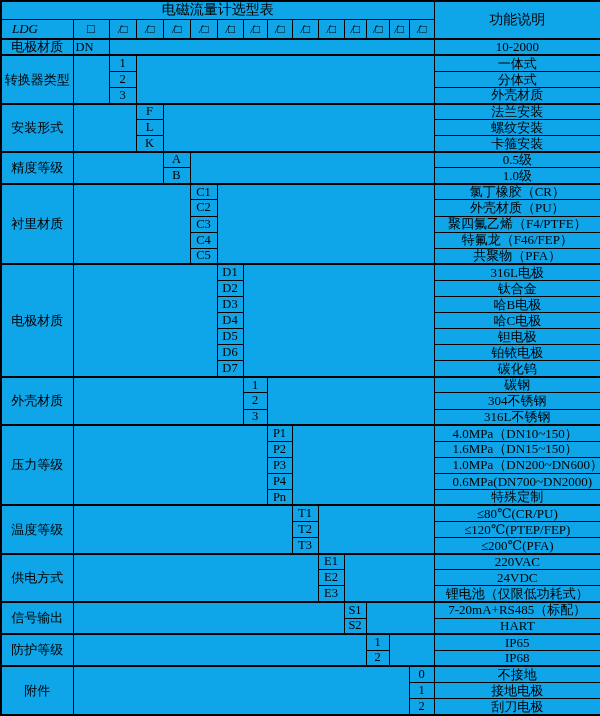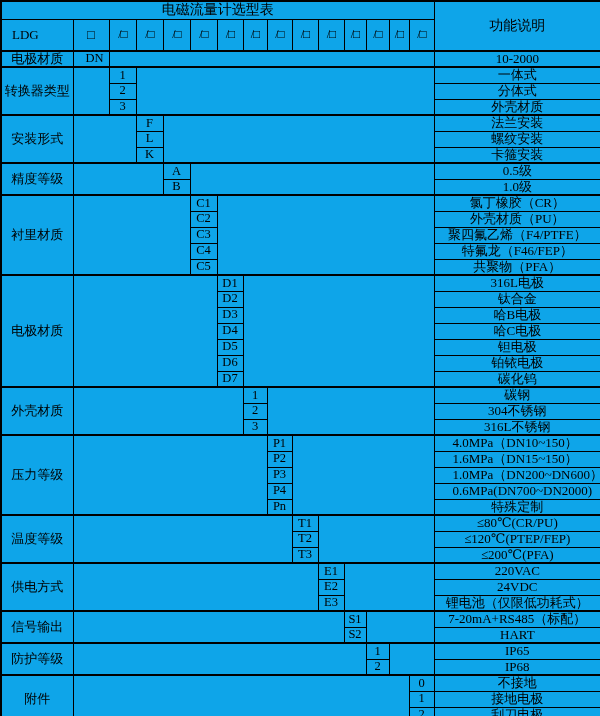--- a/index.html
+++ b/index.html
@@ -16,26 +16,26 @@
     padding:0;margin:0;
     text-align:center;vertical-align:middle;
     font-size:13px;line-height:1.05;
     white-space:nowrap;overflow:hidden;
   }
   td.sep{border-top:2px solid #000;}
   td.title-cell{font-size:14px;}
   td.right-header{font-size:14px;border-radius:15px;}
   td.prefix{text-align:left;padding-left:10px;}
   td.code{font-size:12.5px;}
-  td.code-dn{text-align:left;padding-left:12px;font-size:12.5px;}
+  td.code-dn{text-align:left;padding-left:2px;font-size:12.5px;}
   td.slot{font-size:12px;letter-spacing:-1px;}
   td.base-slot{font-size:13px;}
   td.desc.left{text-align:left;padding-left:18px;}
   tr.r-title{height:18px;}
-  tr.r-model{height:32px;}
+  tr.r-model{height:20px;font-style:italic;}
   tr.r-cat{height:16px;}
 </style>
 </head>
 <body>
 
 <div id="sheet">
   <table>
     <colgroup>
       <col style="width:72px">
         <col style="width:36px">

